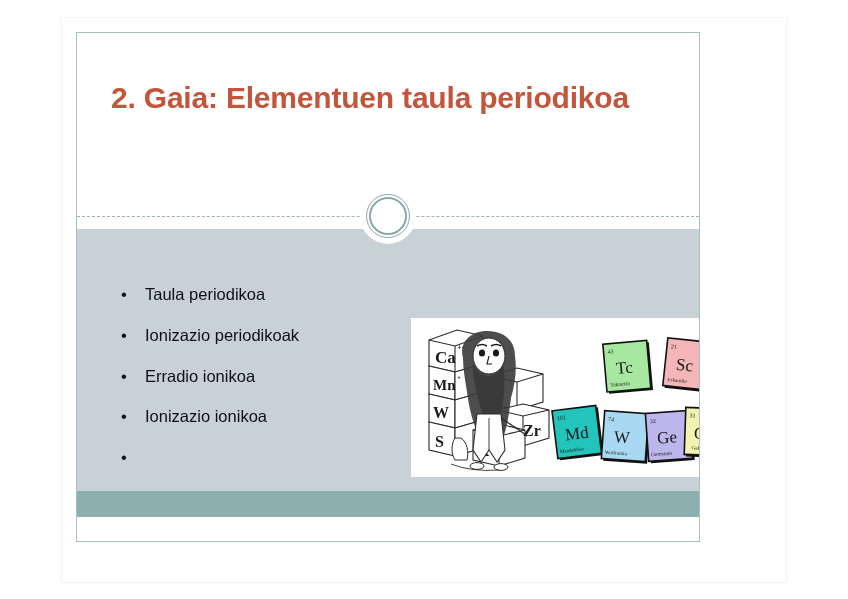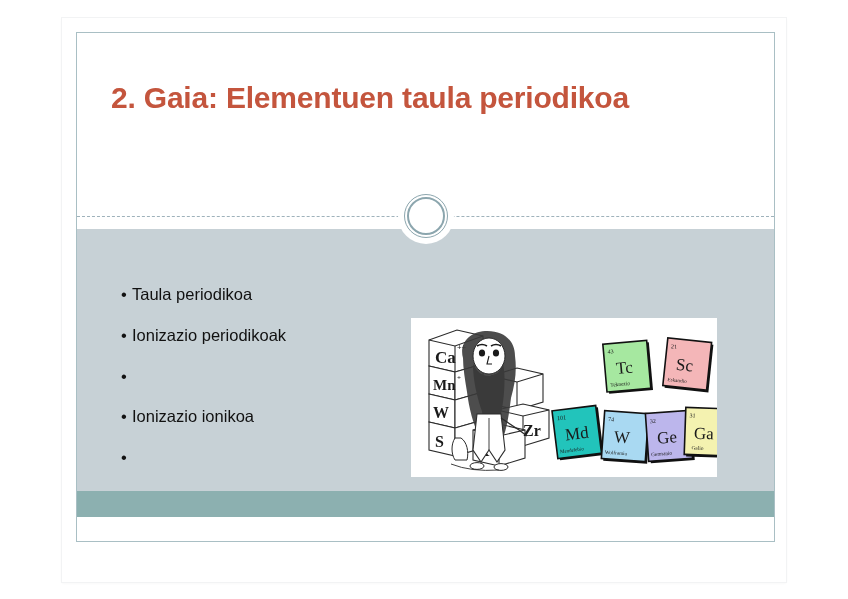--- a/index.html
+++ b/index.html
@@ -27,21 +27,21 @@
     left: 62px; top: 18px;
     width: 724px; height: 564px;
     background: #ffffff;
     box-shadow: 0 0 0 1px #f2f3f4, 0 1px 3px rgba(0,0,0,0.05);
   }
 
   
   #slide {
     position: absolute;
     left: 76px; top: 32px;
-    width: 699px; height: 510px;
+    width: 624px; height: 510px;
     background: #ffffff;
     border: 1px solid #a9bfc4;
     box-sizing: border-box;
     overflow: hidden;
   }
 
   
   #title-zone {
     position: absolute;
     left: 0; top: 0;
@@ -128,21 +128,21 @@
     color: #111111;
     font-size: 16.5px;
     line-height: 1.2;
   }
   .bullet-dot {
     width: 11px;
     flex: 0 0 11px;
     font-size: 16.5px;
     line-height: 1.2;
   }
-  .bullet-text { white-space: nowrap; }
+  .bullet-text { white-space: nowrap; margin-left: 13px; }
 
   
   #picture-frame {
     position: absolute;
     left: 334px;
     top: 89px;
     width: 306px;
     height: 159px;
     background: #f0abfc;
     overflow: hidden;
@@ -170,20 +170,21 @@
         <div class="bullet-row">
           <span class="bullet-dot">•</span>
           <span class="bullet-text">Taula periodikoa</span>
         </div>
         <div class="bullet-row">
           <span class="bullet-dot">•</span>
           <span class="bullet-text">Ionizazio periodikoak</span>
         </div>
         <div class="bullet-row">
           <span class="bullet-dot">•</span>
+          <span class="bullet-text">Erradio ionikoa</span>
         </div>
         <div class="bullet-row">
           <span class="bullet-dot">•</span>
           <span class="bullet-text">Ionizazio ionikoa</span>
         </div>
         <div class="bullet-row">
           <span class="bullet-dot">•</span>
         </div>
         <div class="bullet-row">
           <span class="bullet-dot">•</span>

